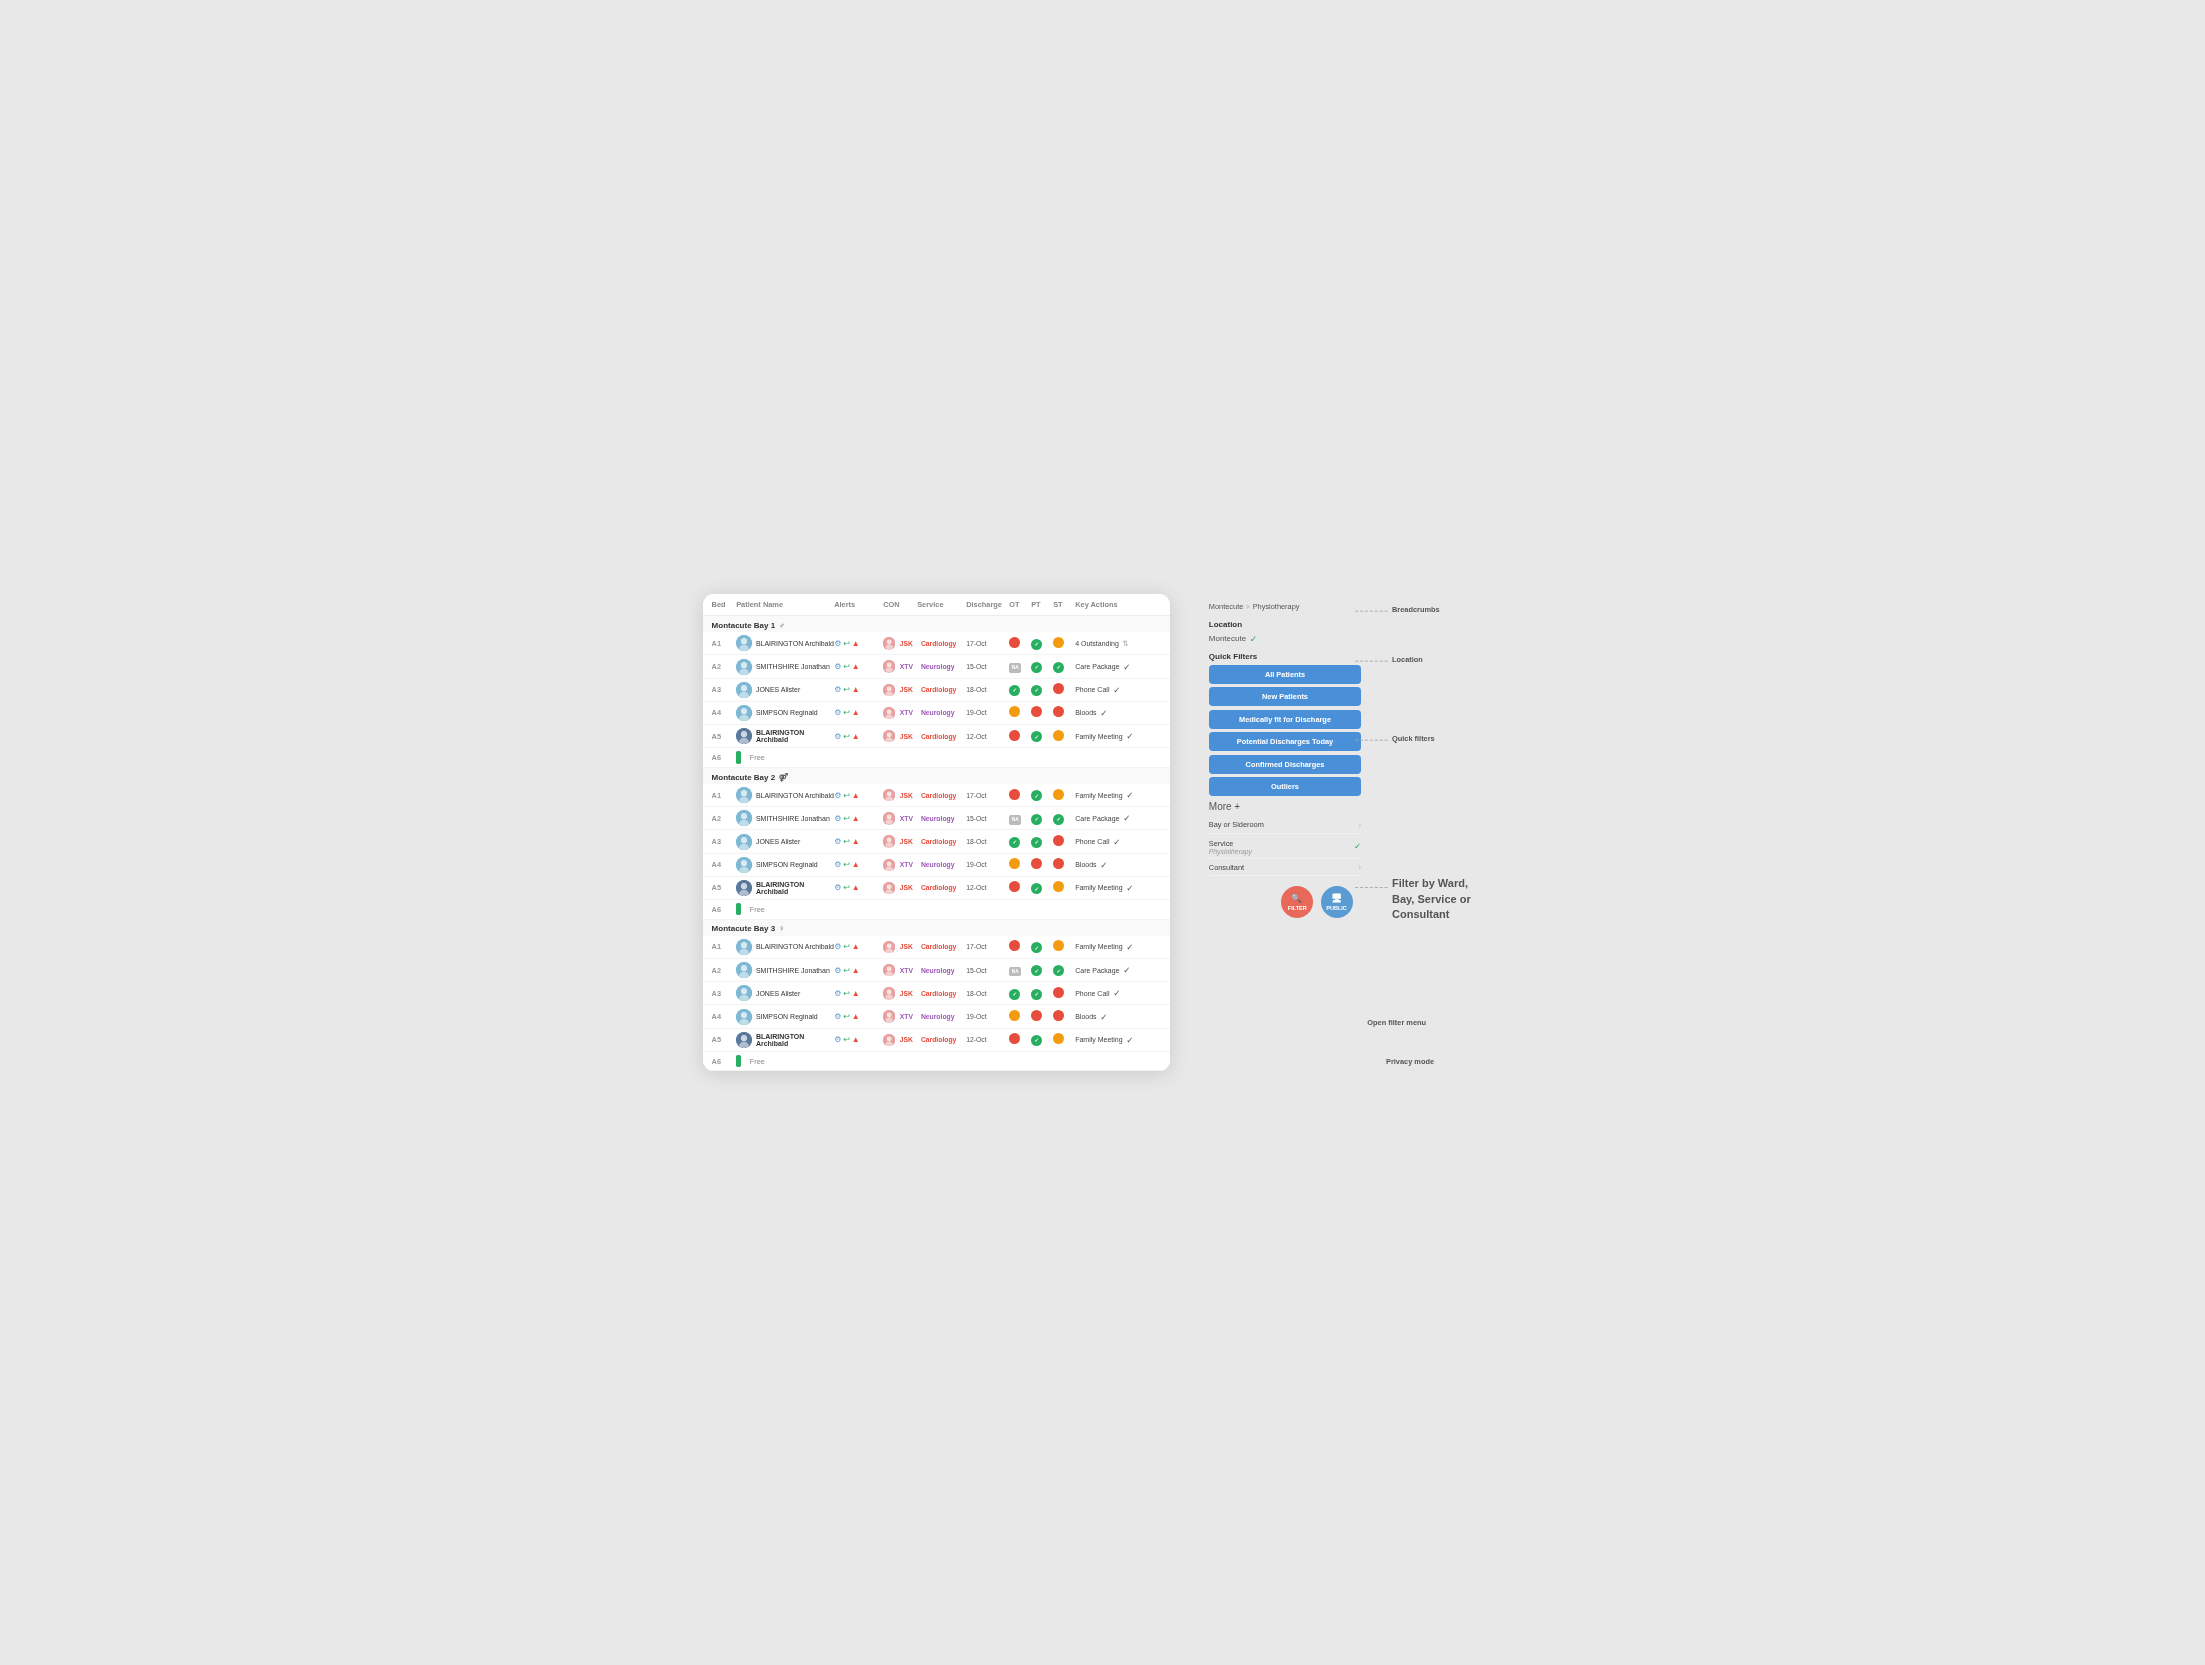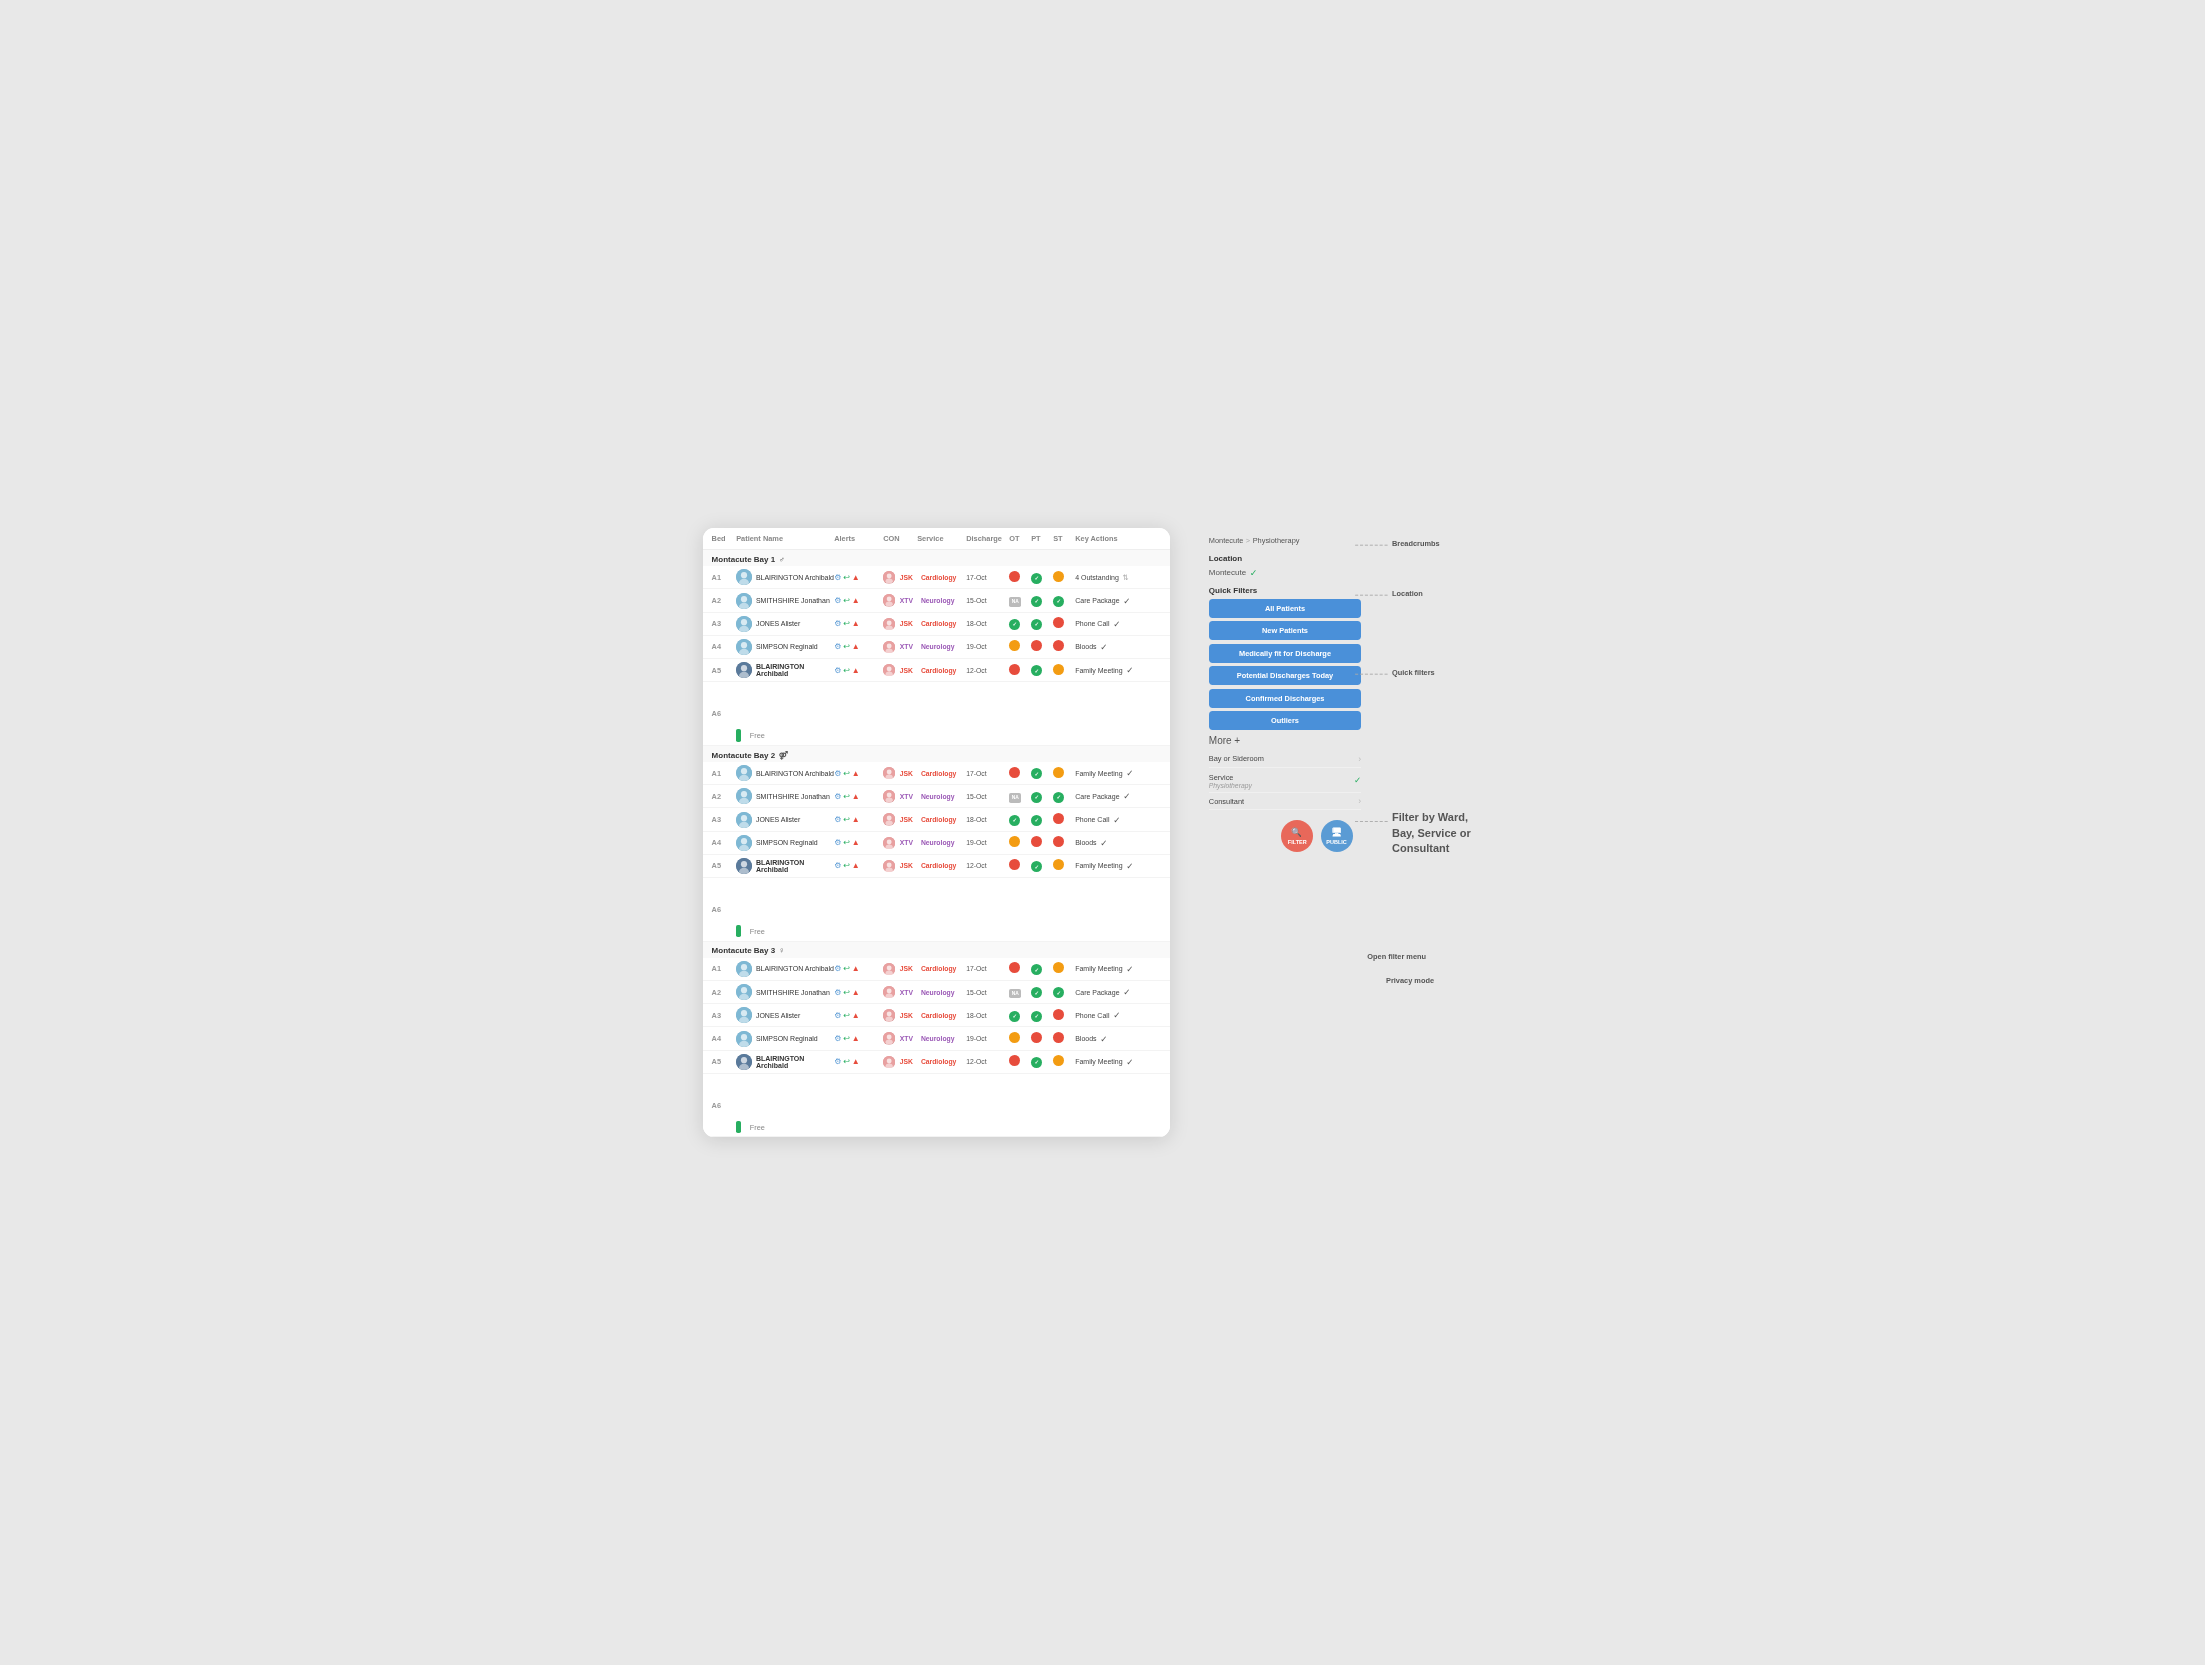--- a/index.html
+++ b/index.html
@@ -174,21 +174,20 @@
       background: #27ae60;
       border-radius: 1.8px;
       margin-right: 3.7px;
     }
     .free-label {
       font-size: 7.4px;
       color: #888;
       display: flex;
       align-items: center;
       gap: 4.9px;
-      margin-top: 44px;
     }
 
     
     .right-panel {
       width: 172px;
       padding: 8.6px 9.8px;
       flex-shrink: 0;
       position: relative;
     }
     .breadcrumb-row {
@@ -985,18 +984,18 @@
       <svg style="position:absolute; left:0; top:0;" width="37" height="31" viewBox="0 0 60 50">
         <line x1="0" y1="25" x2="55" y2="25" stroke="#aaa" stroke-width="1.5" stroke-dasharray="5,3"></line>
       </svg>
     </div>
     <div style="height:111px;"></div>
     <div style="position:relative; height:18.4px;">
       <span style="position:absolute; left:12.3px; top:3.1px; font-size:7.4px; font-weight:700; color:#555; white-space:nowrap;">Open filter menu</span>
     </div>
     <div style="height:4.9px;"></div>
     <div style="position:relative; height:18.4px;">
-      <span style="position:absolute; left:31px; top:4px; font-size:7.4px; font-weight:700; color:#555; white-space:nowrap;">Privacy mode</span>
+      <span style="position:absolute; left:31px; top:19px; font-size:7.4px; font-weight:700; color:#555; white-space:nowrap;">Privacy mode</span>
     </div>
   </div>
 
 </div>
 
 
 </body></html>

